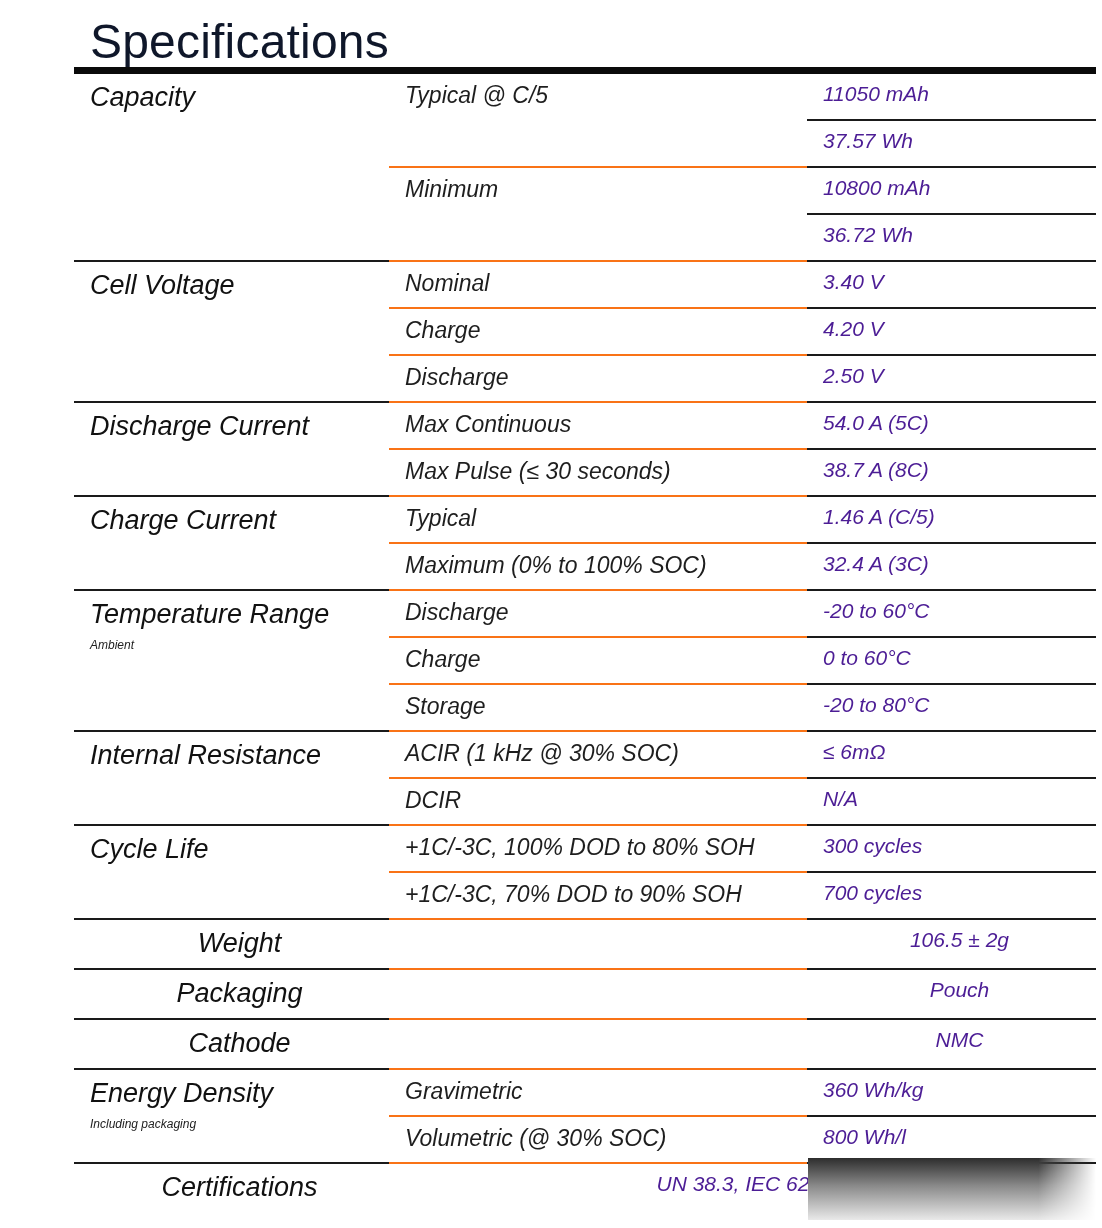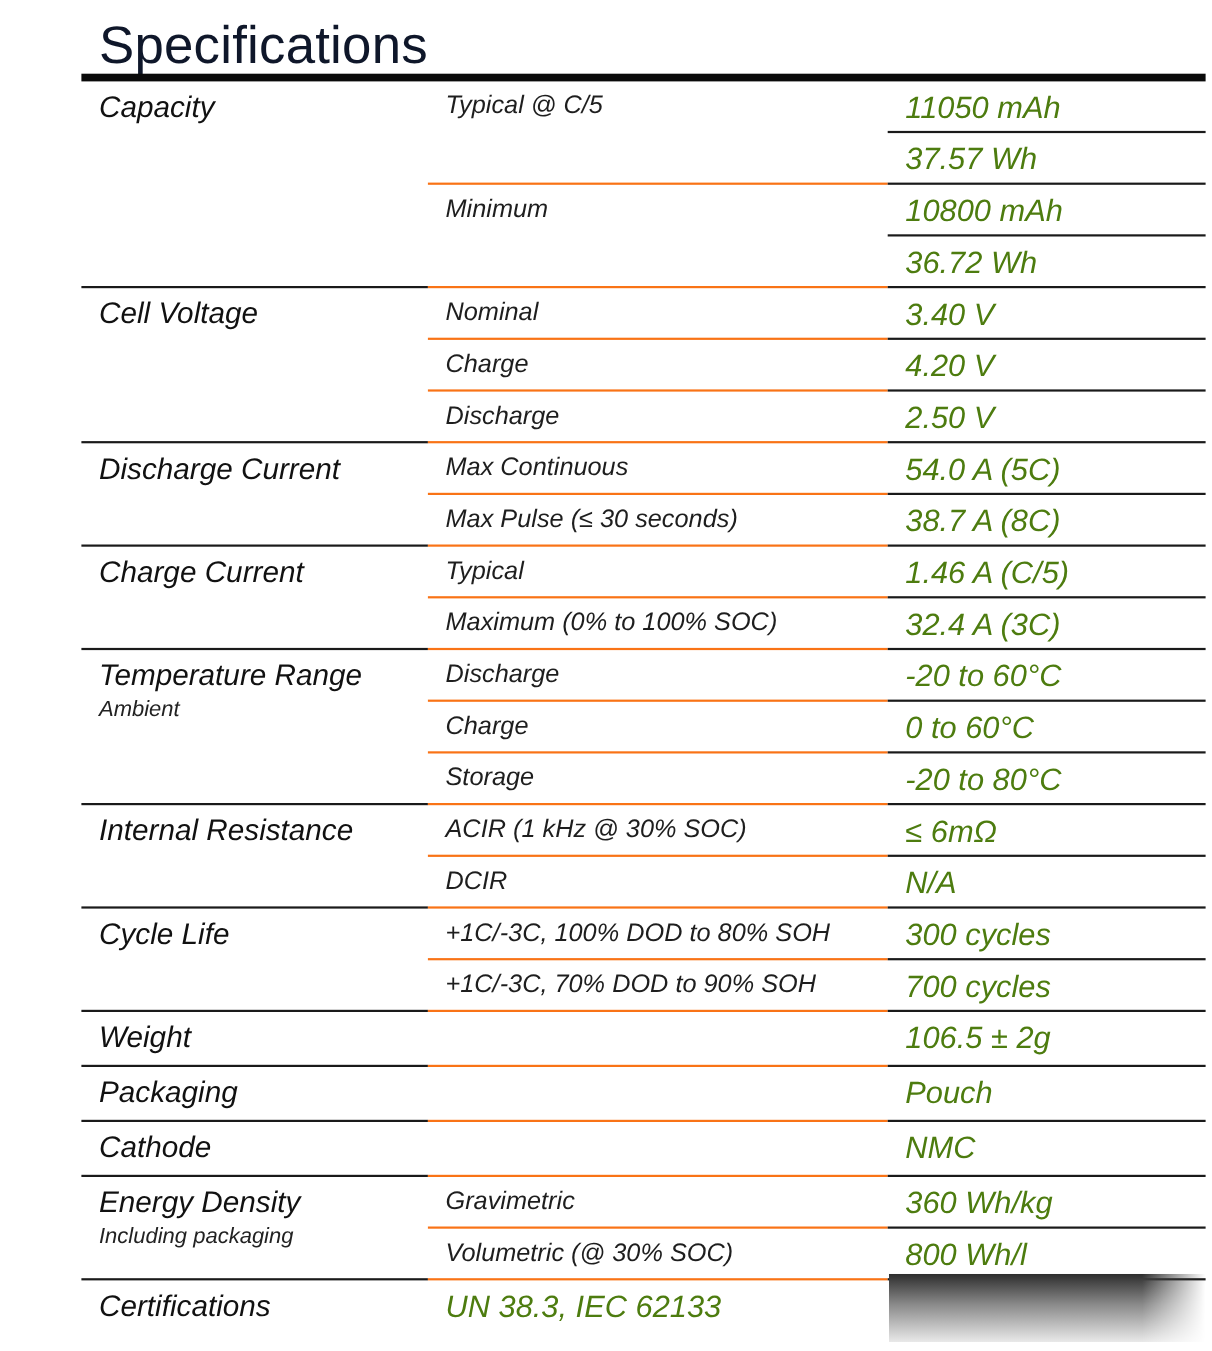--- a/index.html
+++ b/index.html
@@ -8,25 +8,25 @@
   .title { position: absolute; left: 90px; top: 14px; font-size: 48px; color: #0f172a;
            font-weight: normal; letter-spacing: 0.2px; }
   .topbar { position: absolute; left: 74px; top: 67px; width: 1022px; height: 7px; background: #0a0a0a; }
   table.spec { position: absolute; left: 74px; top: 74px; width: 1022px; border-collapse: collapse; table-layout: fixed; font-style: italic; }
   table.spec col.c1 { width: 315px; }
   table.spec col.c2 { width: 418px; }
   table.spec col.c3 { width: 289px; }
   td { vertical-align: top; padding: 0; }
   td.cat { padding: 8px 0 0 16px; border-bottom: 2px solid #1a1a1a; }
   .cat-name { font-size: 27px; color: #111; line-height: 30px; }
-  .cat-sub { font-size: 20px; color: #222; line-height: 28px; margin-top: 2px; }
+  .cat-sub { font-size: 12px; color: #222; line-height: 28px; margin-top: 2px; }
   td.sub { font-size: 23px; color: #1e1e1e; padding: 8px 0 0 16px; height: 37px; border-bottom: 2px solid #f97316; }
-  td.val { font-size: 28px; color: #4d7c0f; padding: 8px 0 0 16px; height: 37px; border-bottom: 2px solid #1a1a1a; }
+  td.val { font-size: 21px; color: #4c1d95; padding: 8px 0 0 16px; height: 37px; border-bottom: 2px solid #1a1a1a; }
   td.noline { border-bottom: none; }
-  tr.single td { height: 40px; }
+  tr.single td { height: 40px; text-align: center; }
   td.big { height: 41px; }
   .fade { position: absolute; left: 808px; top: 1158px; width: 288px; height: 62px;
           background: linear-gradient(to bottom, #2d2d2d 0%, #8a8a8a 45%, #e9e9e9 100%);
           -webkit-mask-image: linear-gradient(to right, #000 0%, #000 80%, transparent 100%);
           mask-image: linear-gradient(to right, #000 0%, #000 80%, transparent 100%); }
 </style>
 </head>
 <body>
 
 <div class="title">Specifications</div>

